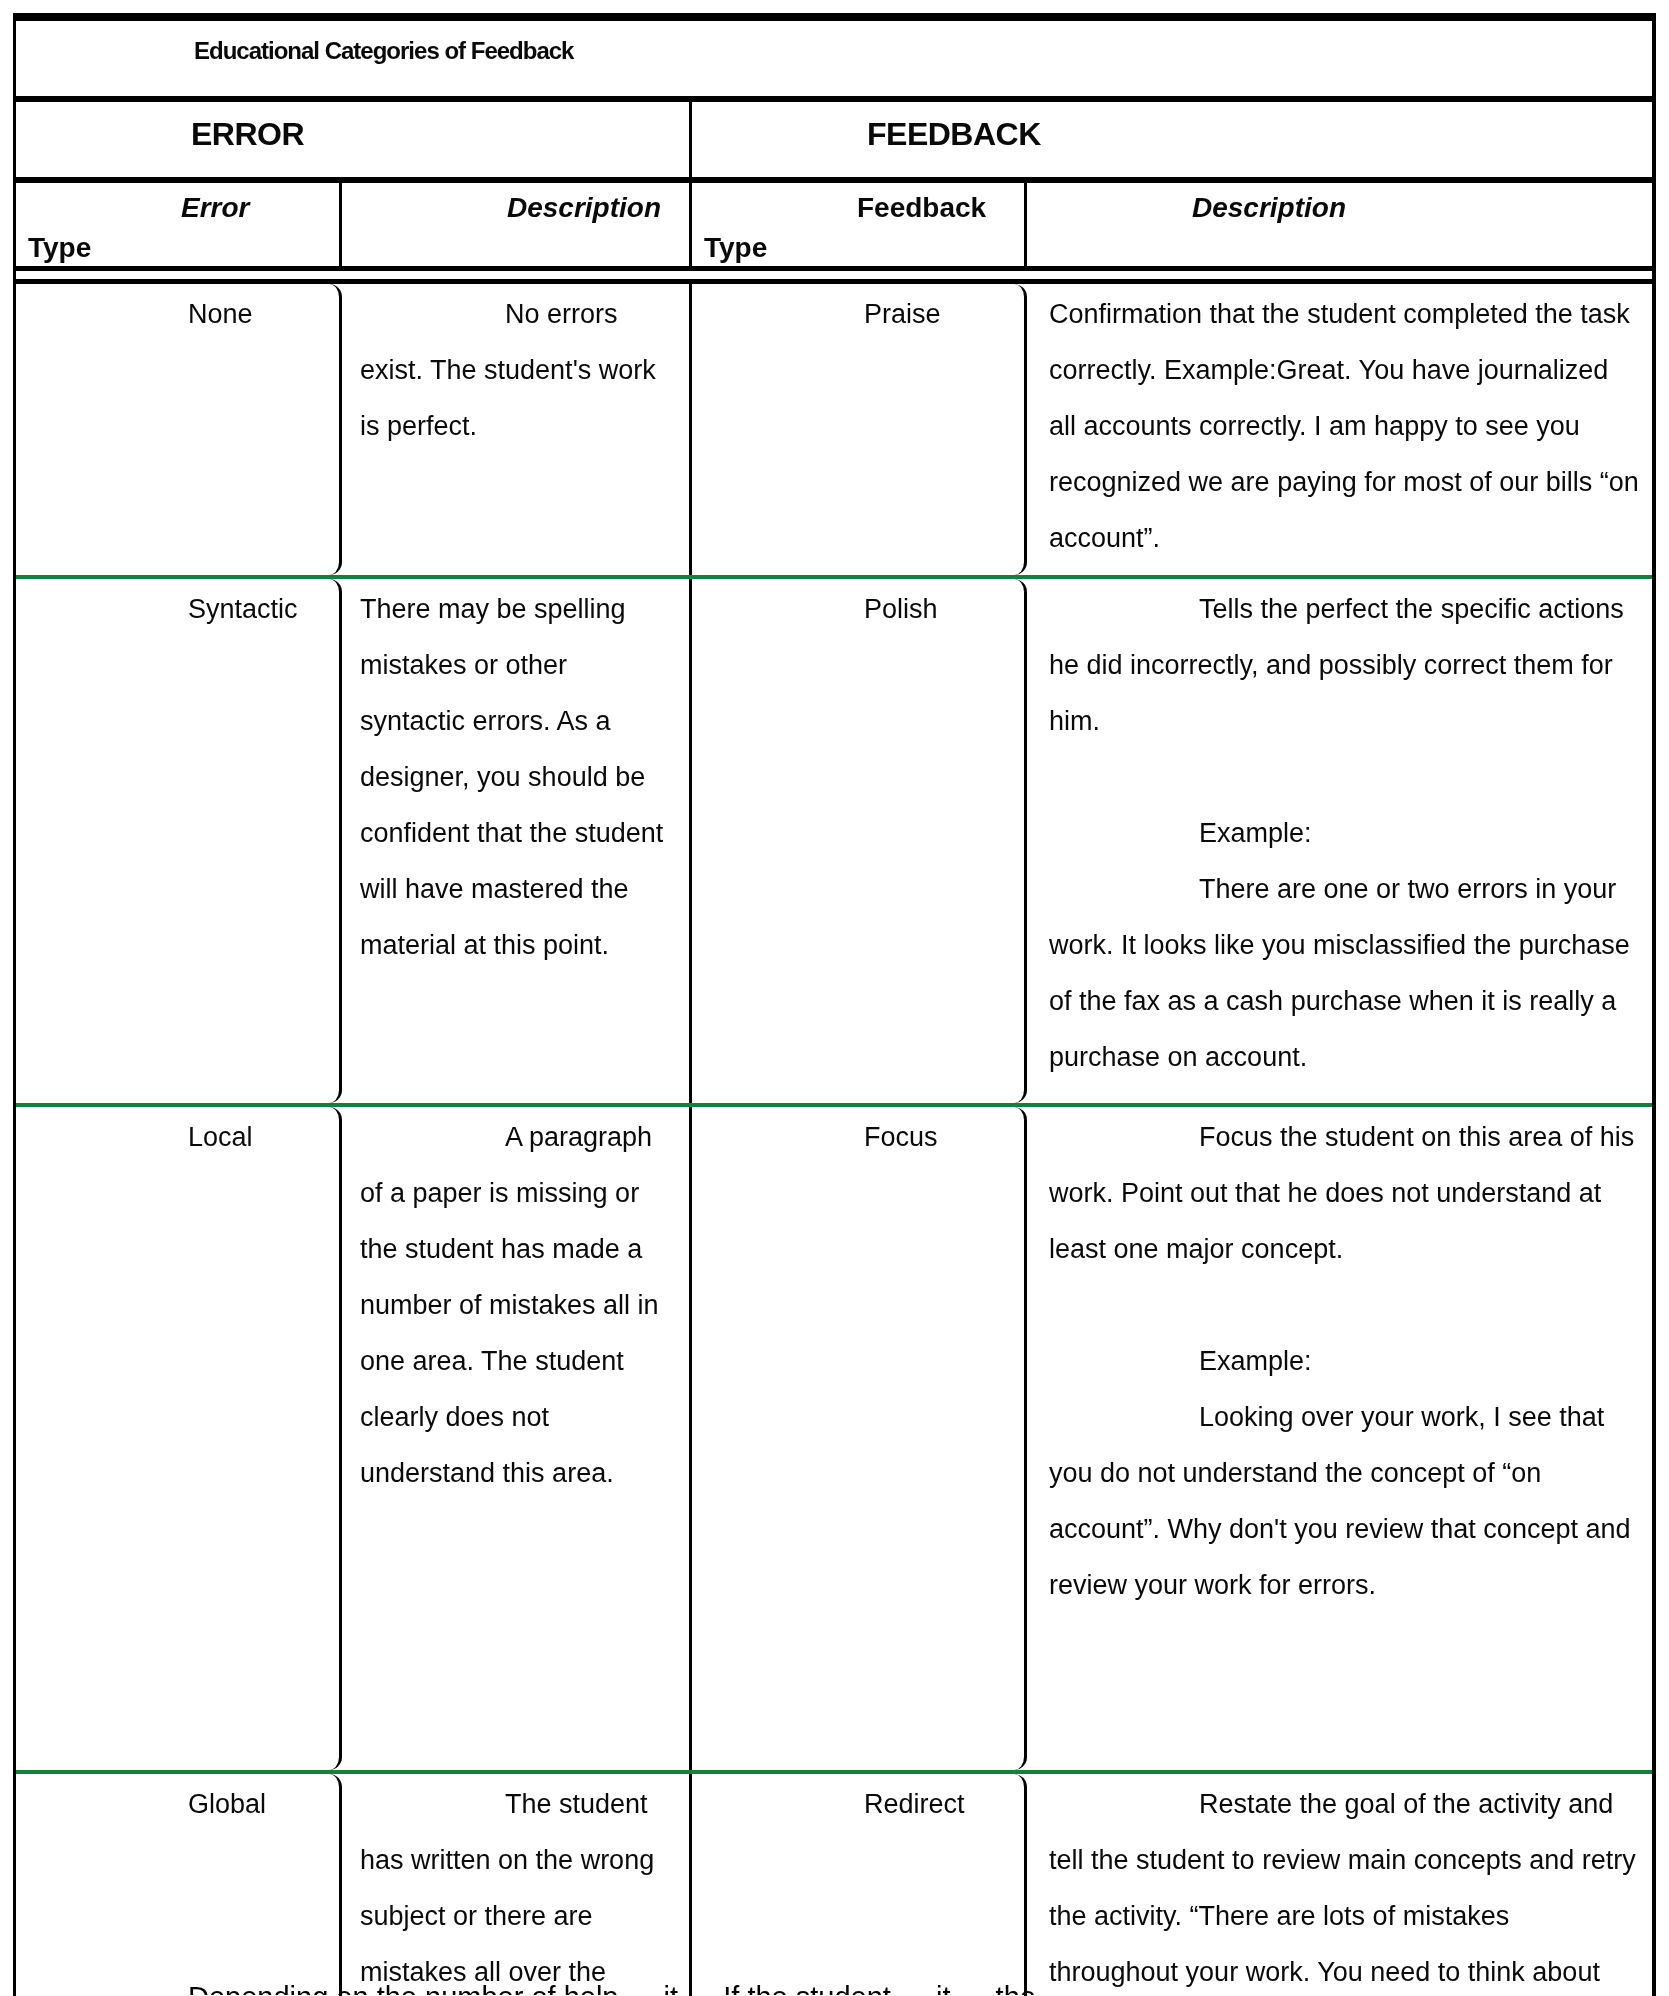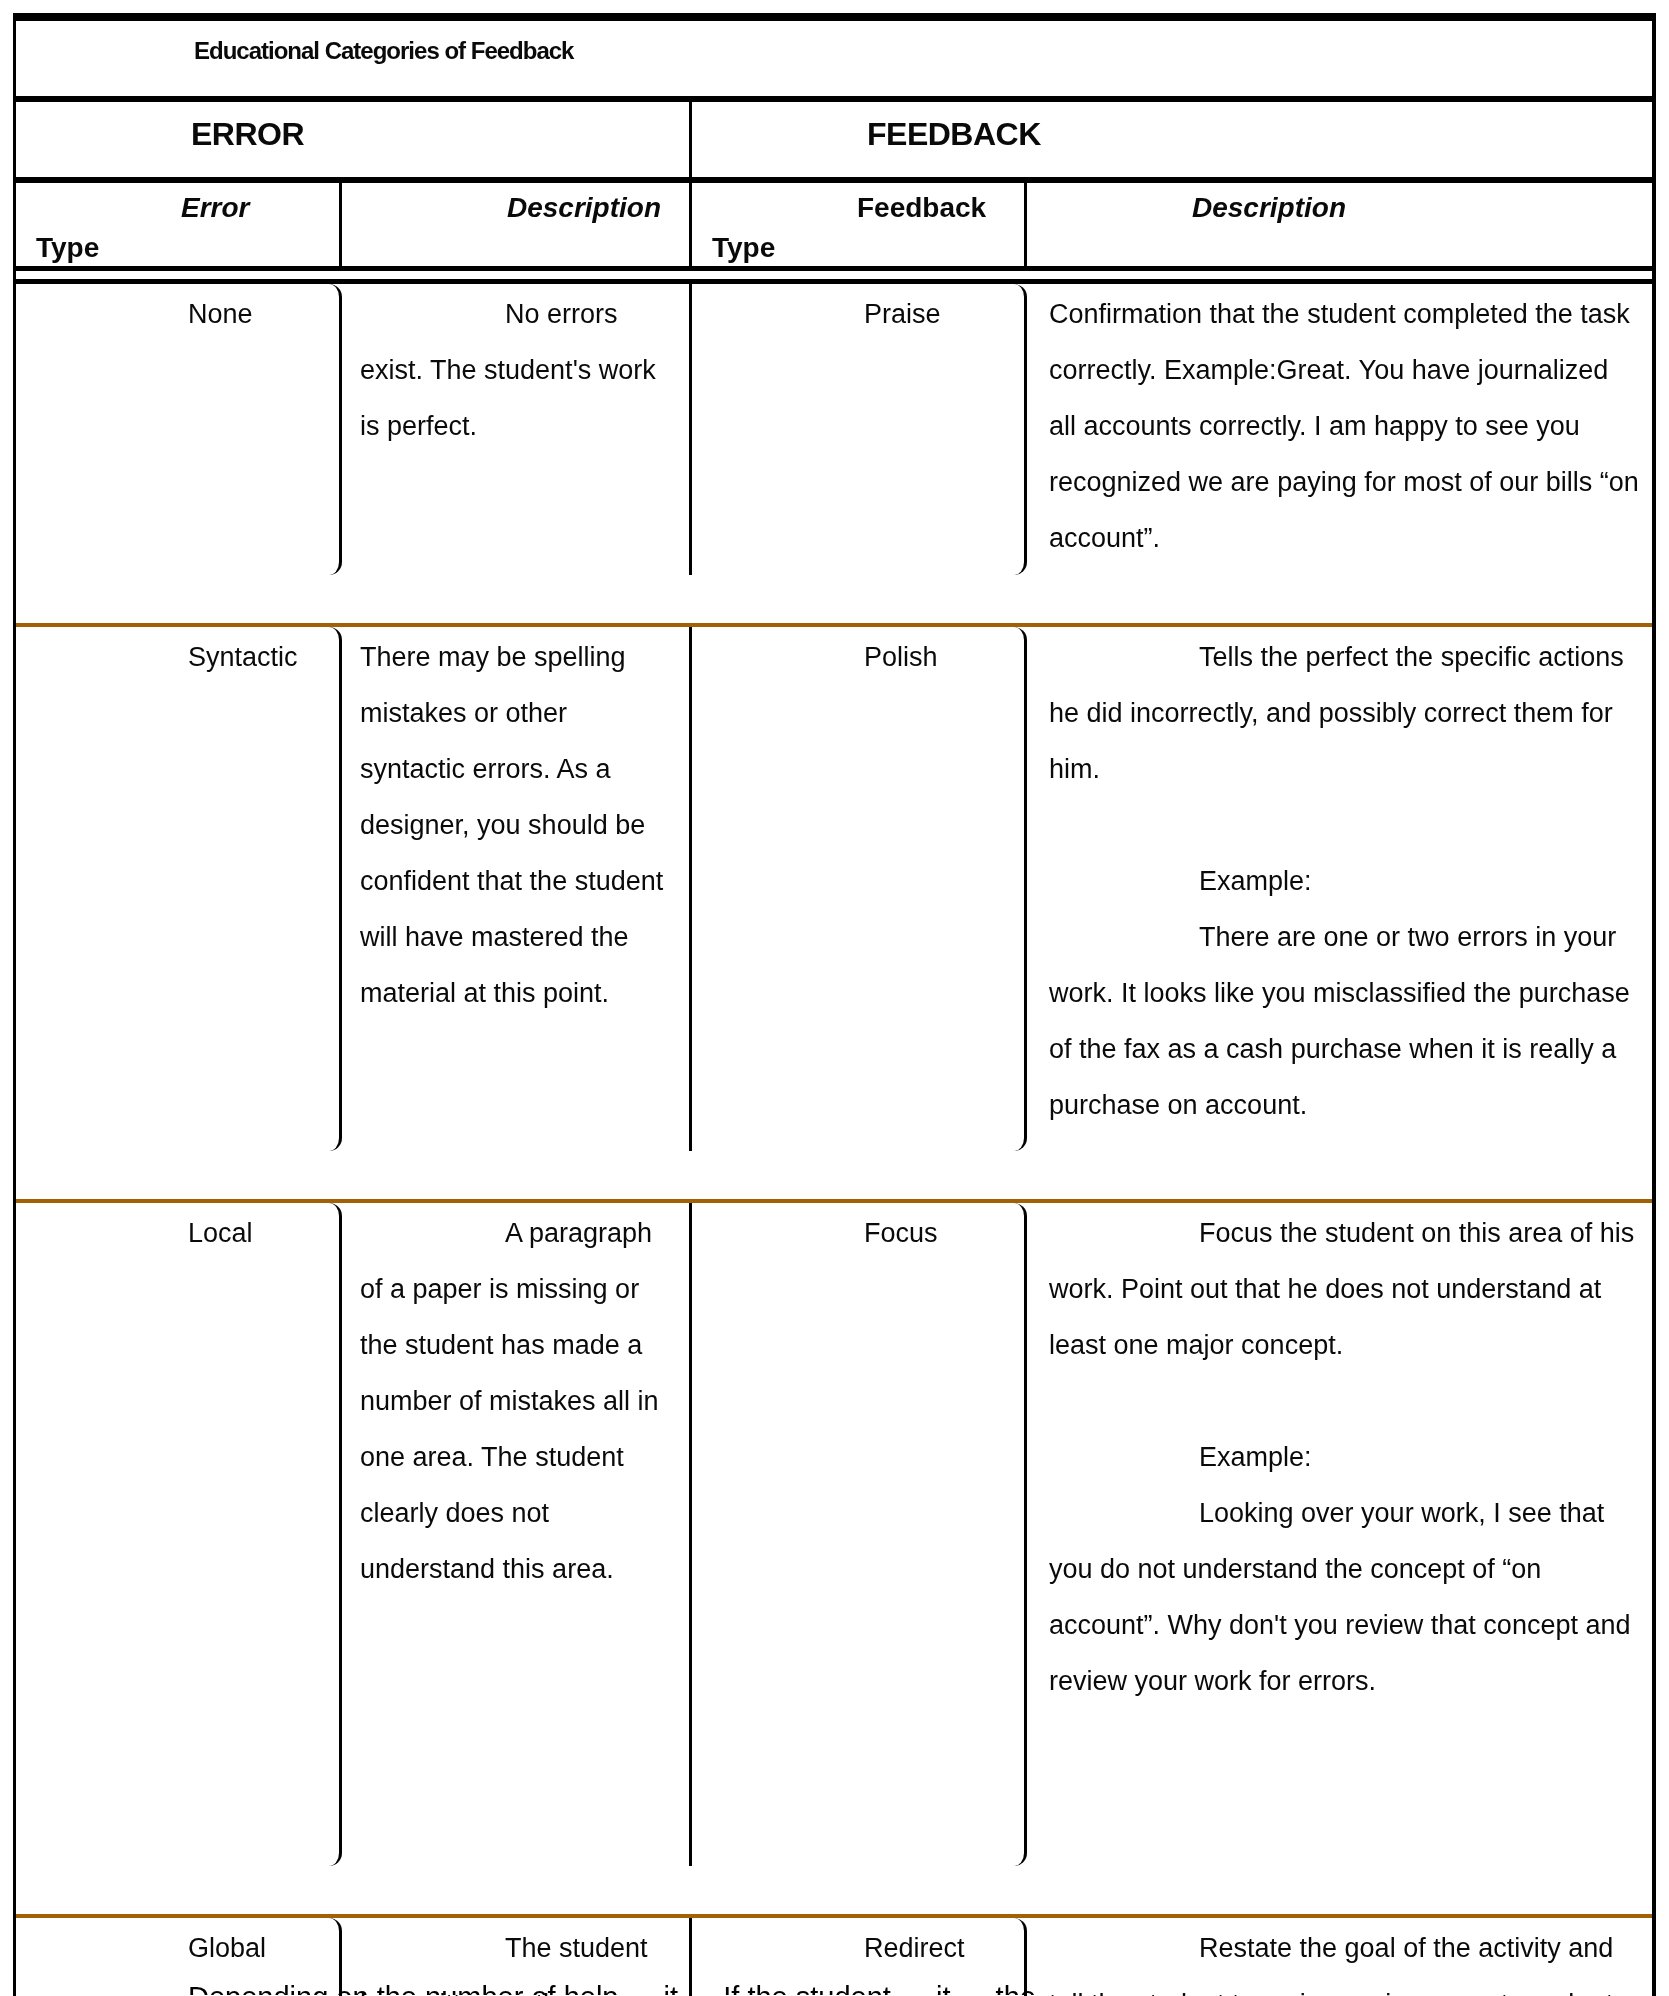--- a/index.html
+++ b/index.html
@@ -30,25 +30,25 @@
   .title-row{height:81px;border-bottom:6px solid #000;}
   .title-cell{padding:16px 10px 0 178px;font-size:24px;font-weight:bold;letter-spacing:-1px;}
   
   .group-row{height:81px;border-bottom:6px solid #000;}
   .group-cell{padding:14px 10px 0 175px;font-size:32px;font-weight:bold;letter-spacing:-0.5px;}
   
   .colhead-row{height:83px;}
   .colhead-cell{padding-top:5px;font-size:28px;font-weight:bold;line-height:40px;}
   .head-line1{display:block;padding-left:165px;white-space:nowrap;}
   .head-line1.it{font-style:italic;}
-  .head-line2{display:block;padding-left:20px;}
+  .head-line2{display:block;padding-left:12px;}
   
   .double-rule{height:8px;border-top:5px solid #000;border-bottom:5px solid #000;background:#fff;}
   
-  .data-row + .data-row{border-top:4px solid #a16207;margin-top:48px;}
+  .data-row + .data-row{border-top:4px solid #15803d;}
   .r1{height:291px;}
   .r2{height:528px;}
   .r3{height:667px;}
   .r4{height:332px;}
   .cell p{margin:0;font-size:27px;line-height:56px;}
   .type-cell{padding:2px 6px 0 172px;border-radius:13px;}
   .desc-cell.c2{padding:2px 12px 0 18px;}
   .desc-cell.c4{padding:2px 12px 0 22px;}
   .c2 p.ind{text-indent:145px;}
   .c4 p.ind{text-indent:150px;}

